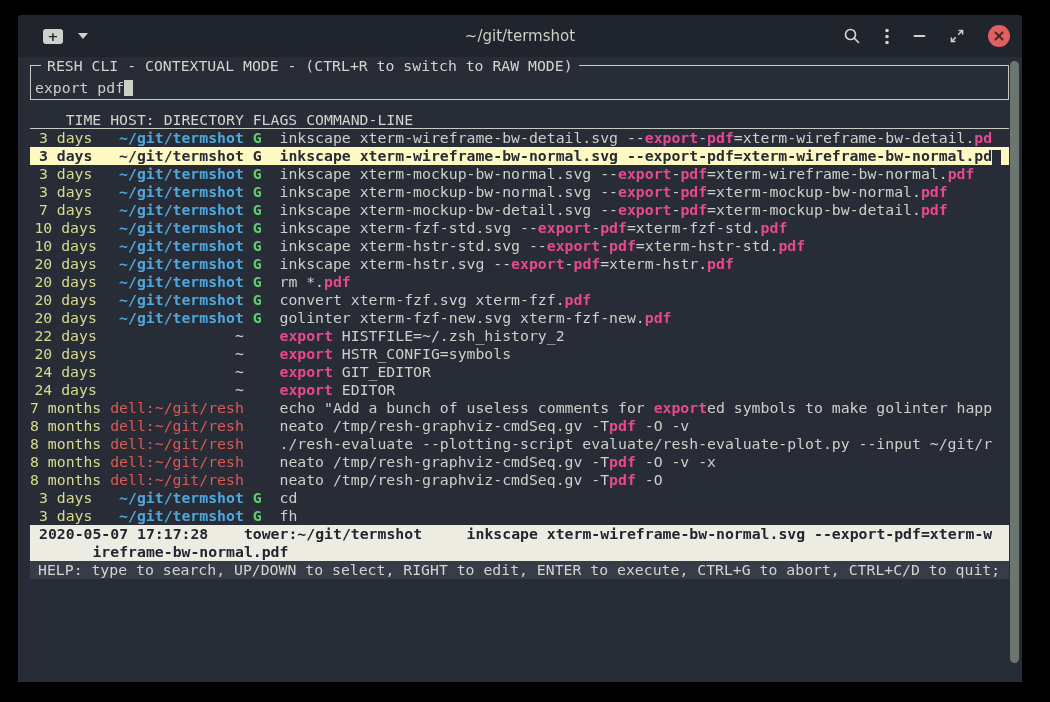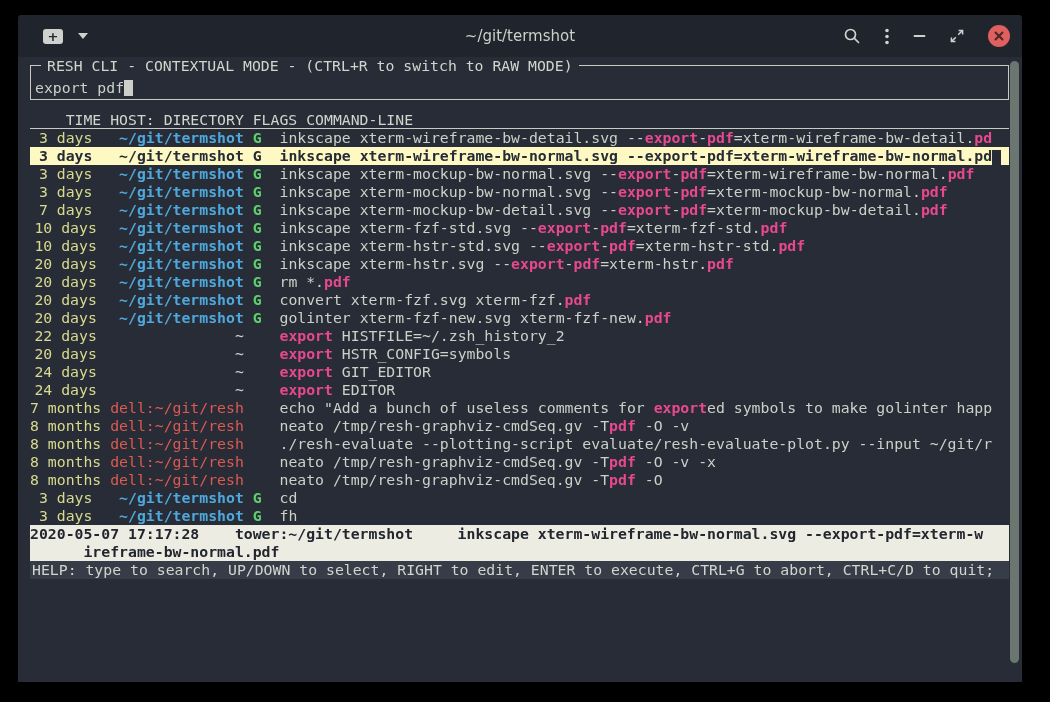--- a/index.html
+++ b/index.html
@@ -69,24 +69,24 @@
   .seg-n { color:#ccd0c8;text-align:center; }
   .seg-m { color:#e8488f; font-weight:bold;text-align:right; }
   .row.sel { background:#fef9c3; }
   .row.sel .col-time, .row.sel .col-host, .row.sel .col-flag,
   .row.sel .seg-n, .row.sel .seg-m { color:#262b35; font-weight:bold; }
   .end-block { display:inline-block; width:1ch; height:15px;
     background:#262b35; vertical-align:middle; }
 
   .statusbar { background:#edece3; color:#23262e; font-weight:bold; }
   .statusbar .sline { height:18px; line-height:18px; white-space:pre;
-    overflow:hidden; padding-left:0; }
+    overflow:hidden; padding-left:9px; }
 
   .helpbar { height:18px; line-height:18px; white-space:pre; overflow:hidden;
-    background:#363c48; color:#d2d5cd; padding-left:2px; }
+    background:#363c48; color:#d2d5cd; padding-left:8px; }
 
   .scrollbar-thumb {
     position:absolute; right:3px; top:46px; width:9px; height:602px;
     background:#6a766f; border-radius:5px;
   }
 </style>
 </head>
 <body>
 
 <div class="window">

